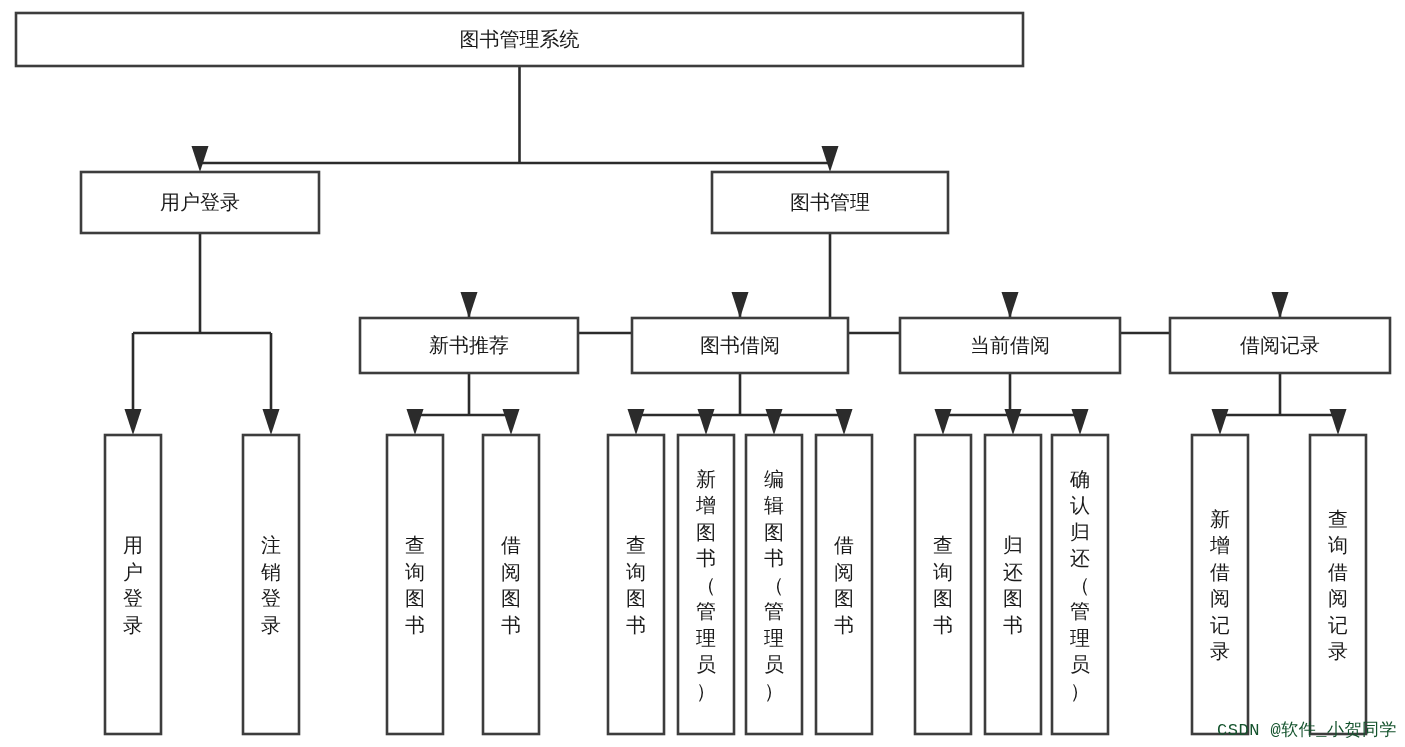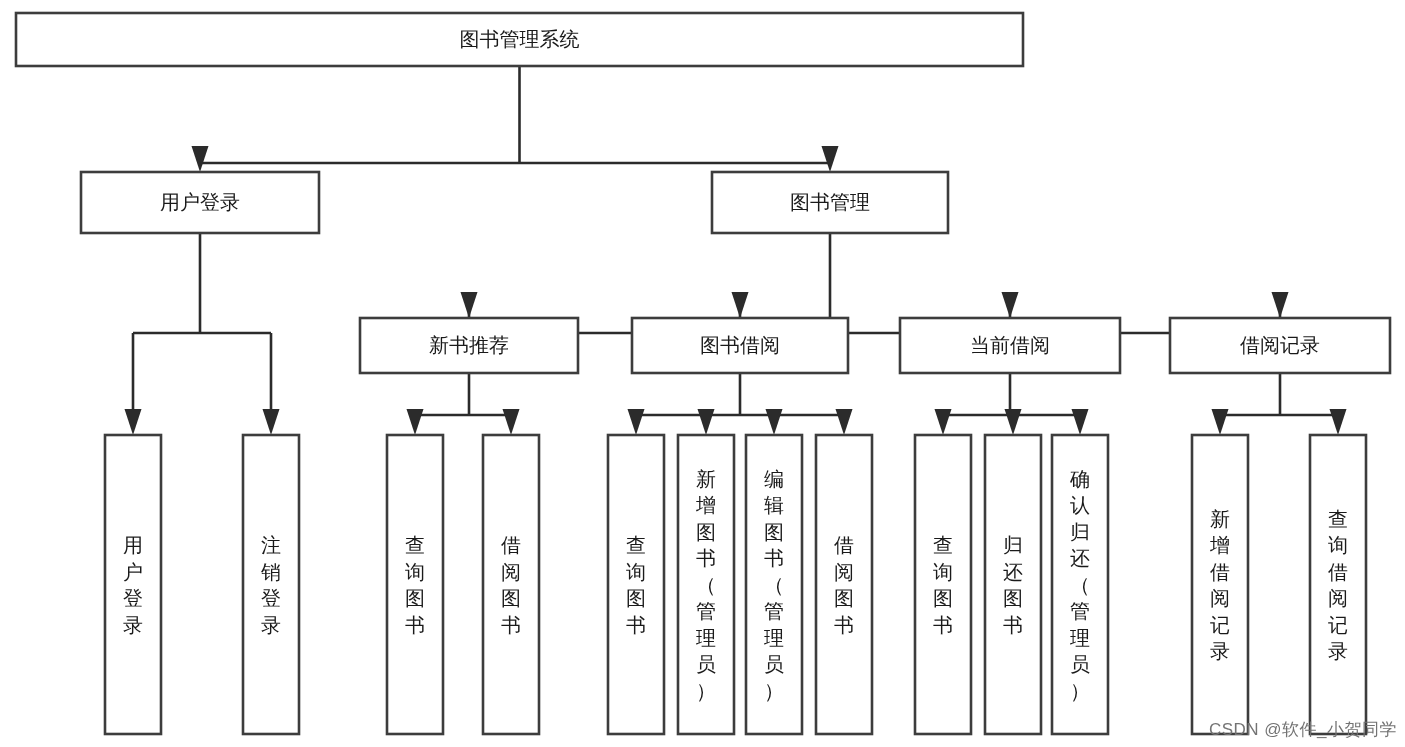--- a/index.html
+++ b/index.html
@@ -52,23 +52,23 @@
   .node-label-vertical {
     font-family: "Liberation Sans", "DejaVu Sans", sans-serif;
     font-size: 20px;
     fill: #1a1a1a;
     text-anchor: middle;
   }
   .watermark {
     position: absolute;
     right: 8px;
     bottom: 6px;
-    font-family: Liberation Sans, sans-serif;
+    font-family: Liberation Mono, monospace;
     font-size: 17px;
-    color: #737373;
+    color: #14532d;
     letter-spacing: 0.5px;
     white-space: nowrap;
     user-select: none;
   }
 </style>
 </head>
 <body>
 
 <div id="diagram-root">
   <svg id="chart-svg" viewBox="0 0 1405 747" xmlns="http://www.w3.org/2000/svg">

